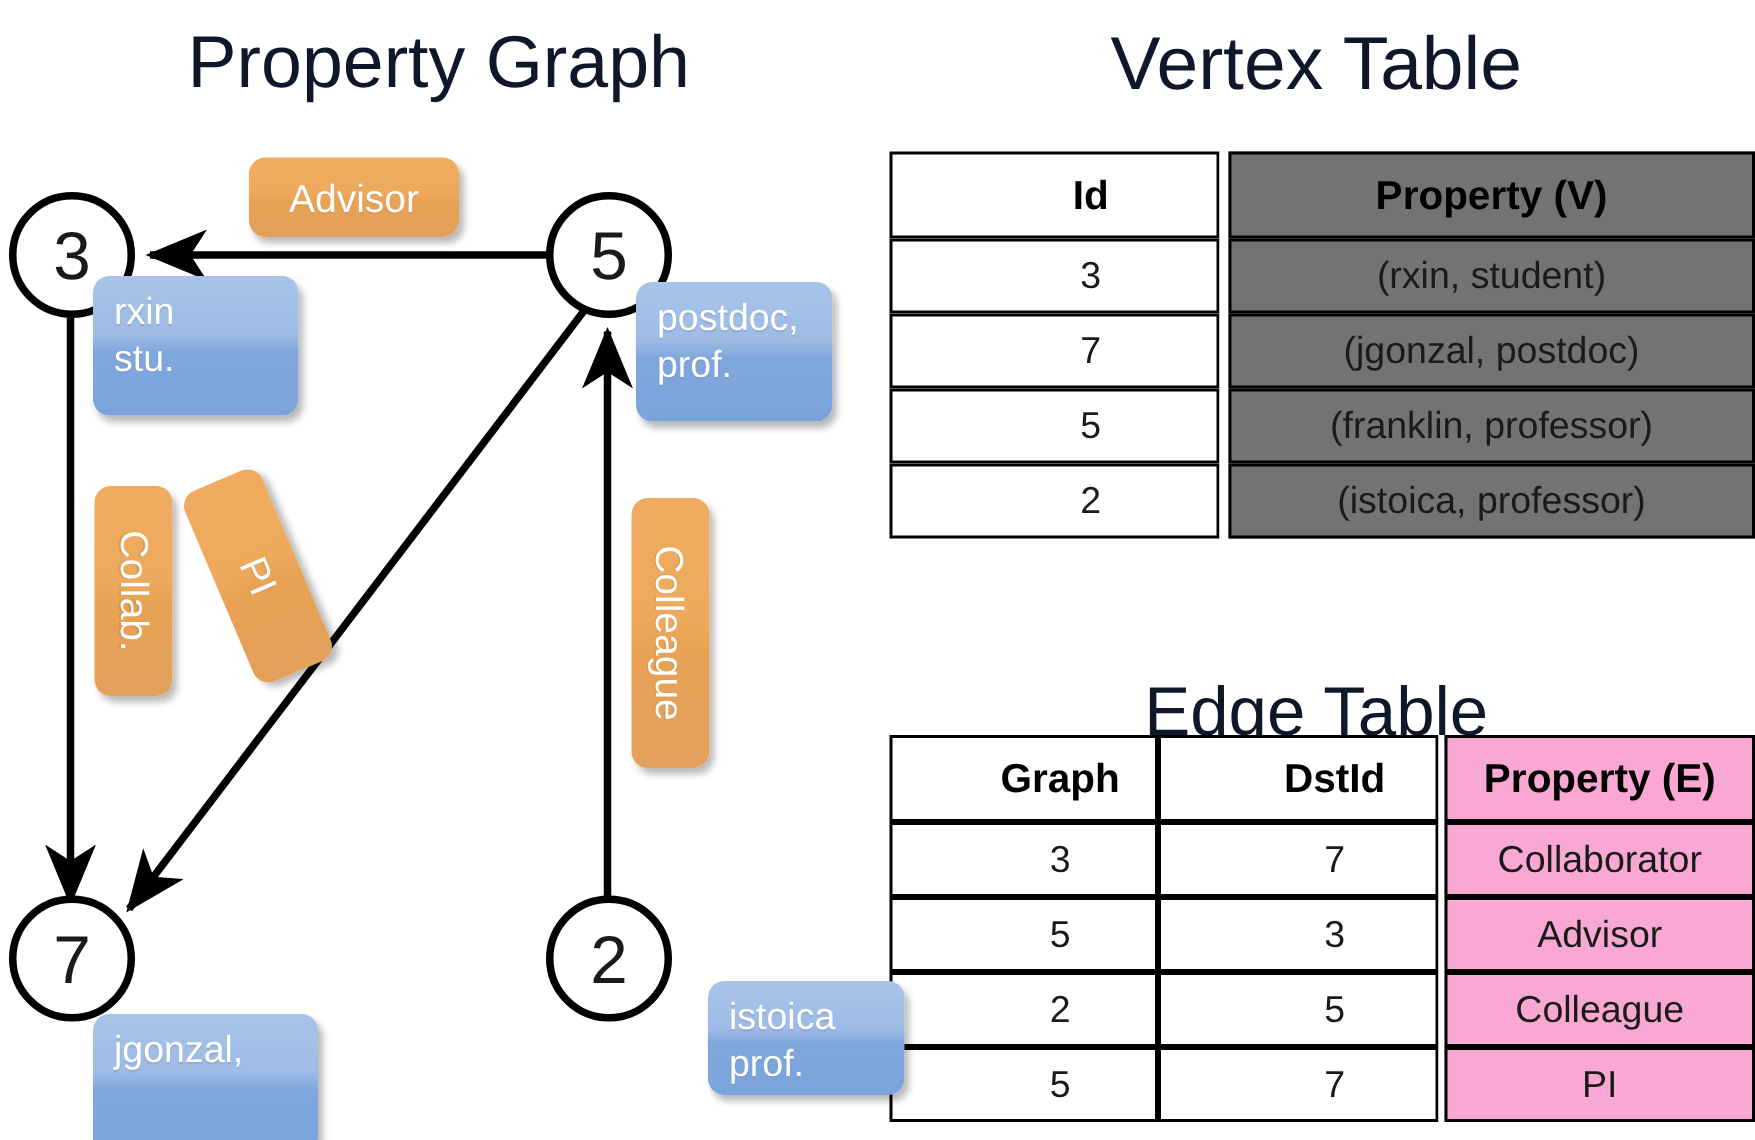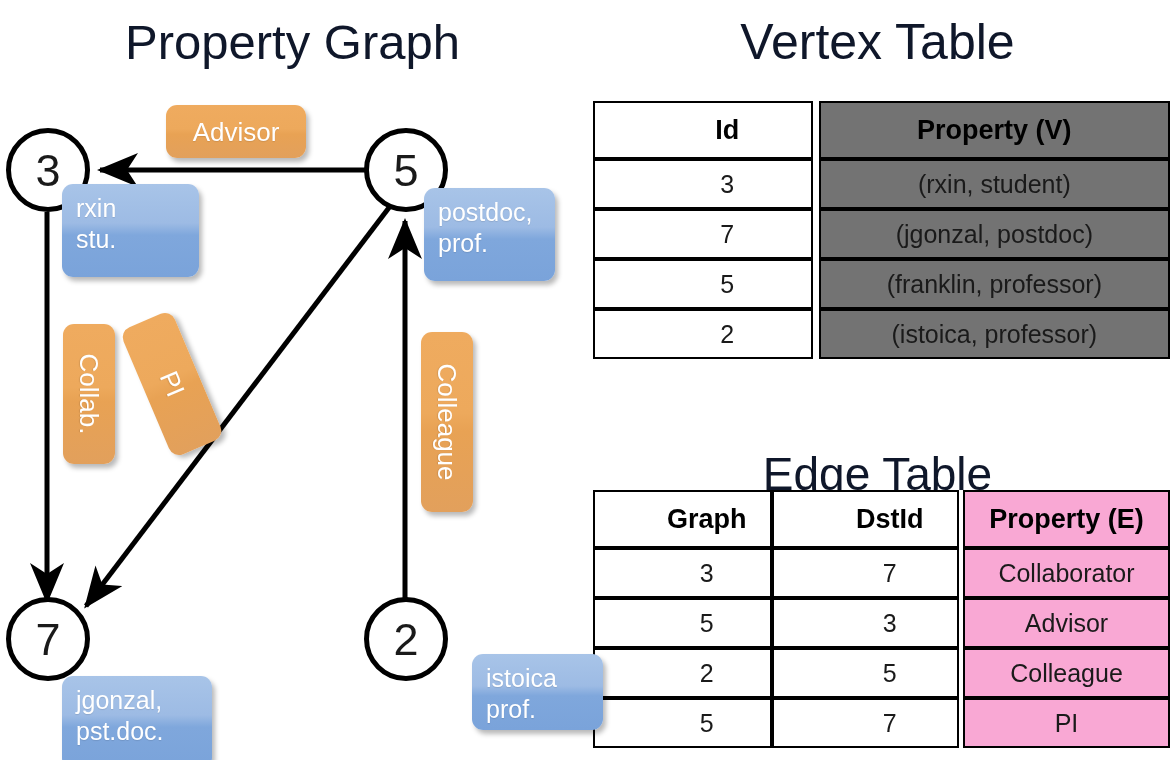--- a/index.html
+++ b/index.html
@@ -187,21 +187,20 @@
     <div>stu.</div>
   </div>
 
   <div class="prop-box" style="left:424px; top:188px; width:131px; height:93px;">
     <div>postdoc,</div>
     <div>prof.</div>
   </div>
 
   <div class="prop-box" style="left:62px;  top:676px; width:150px; height:93px;">
     <div>jgonzal,</div>
-    <div>pst.doc.</div>
   </div>
 
   <div class="prop-box" style="left:424px; top:654px; width:131px; height:76px;margin-left:48px;">
     <div>istoica</div>
     <div>prof.</div>
   </div>
 
   <div class="edge-label" style="left:166px; top:105px; width:140px; height:53px;">
     <span>Advisor</span>
   </div>

